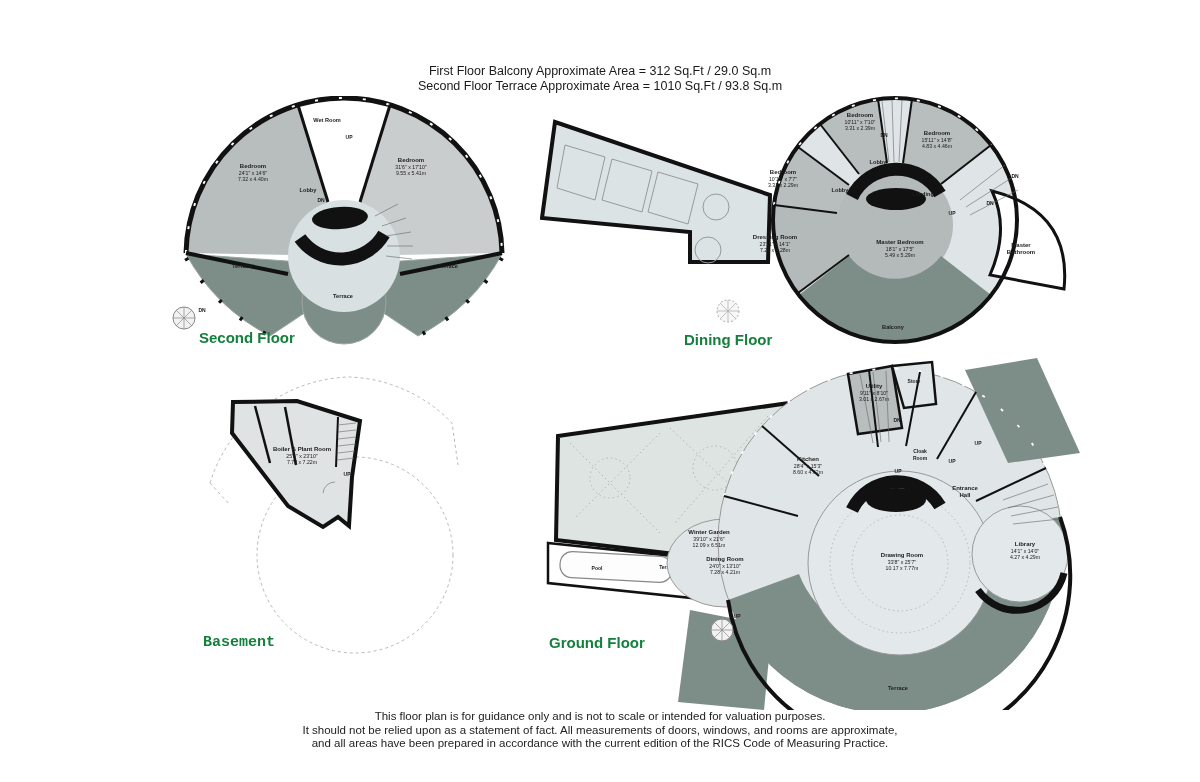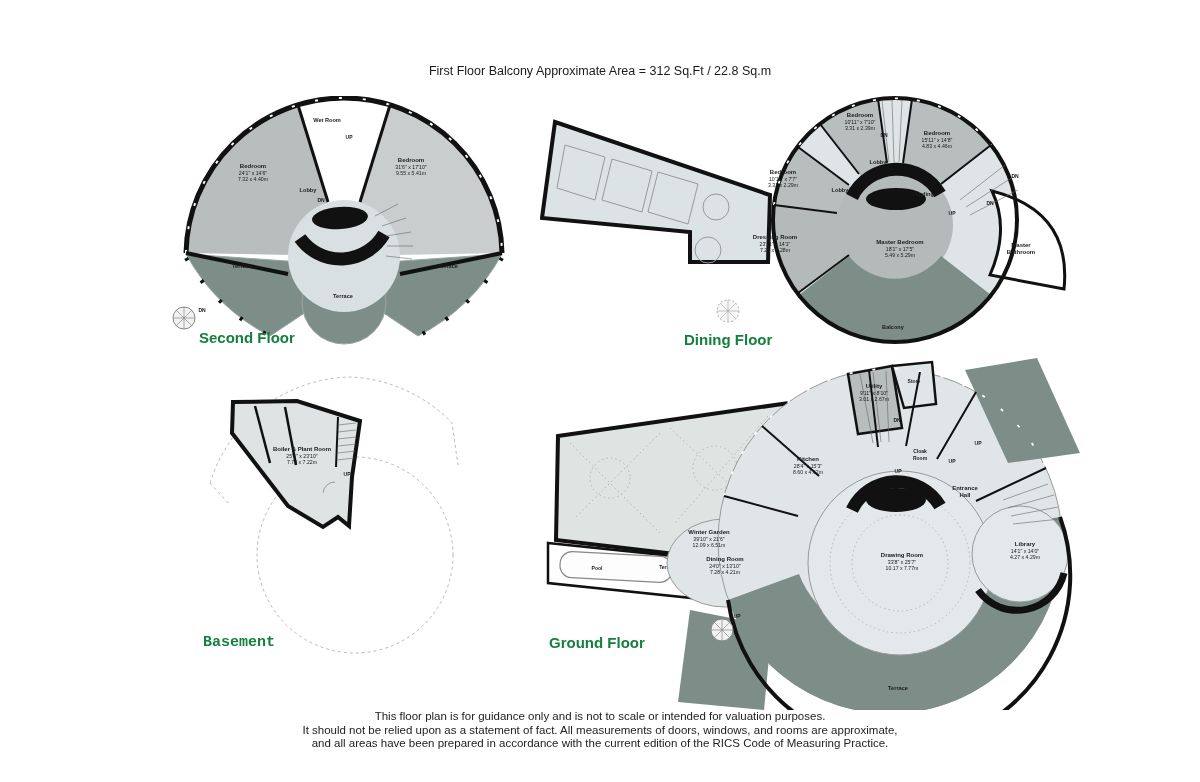--- a/index.html
+++ b/index.html
@@ -23,21 +23,22 @@
   .dash{stroke:#b8b8b8;fill:none;stroke-width:1;stroke-dasharray:3 3;}
   .dot{stroke:#aaa;fill:none;stroke-width:.8;stroke-dasharray:1.5 3;}
   .tread{stroke:#666;stroke-width:.6;}
 </style>
 </head>
 <body>
 
 <div class="canvas">
 
   <div class="subtitle">
-    <div>First Floor Balcony Approximate Area = 312 Sq.Ft / 22.8 Sq.m</div>
+    <div>First Floor Balcony Approximate Area = 312 Sq.Ft / 29.0 Sq.m</div>
+    <div>Second Floor Terrace Approximate Area = 1010 Sq.Ft / 93.8 Sq.m</div>
   </div>
 
   <svg class="plan" style="left:170px;top:96px;" width="345" height="250" viewBox="0 0 345 250">
     <g>
       <path d="M 160,168 L 16,158 A 200 200 0 0 0 100,240 L 160,200 Z" fill="#7d8e88" stroke="#9aa5a1" stroke-width="1"></path>
       <path d="M 188,168 L 332,158 A 200 200 0 0 1 248,240 L 188,200 Z" fill="#7d8e88" stroke="#9aa5a1" stroke-width="1"></path>
       <path d="M 16,162 A 200 200 0 0 0 100,240" class="wall" stroke-width="4" stroke-dasharray="3 24"></path>
       <path d="M 332,162 A 200 200 0 0 1 248,240" class="wall" stroke-width="4" stroke-dasharray="3 24"></path>
     </g>
     <path d="M 122,176 L 226,176 L 204,216 L 144,216 Z" fill="#d9e0e1"></path>

